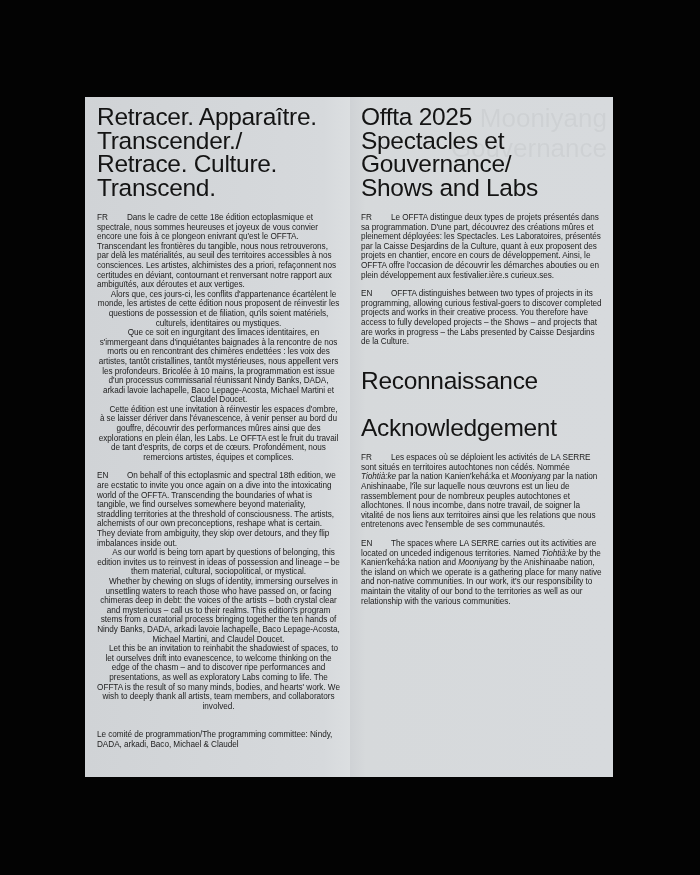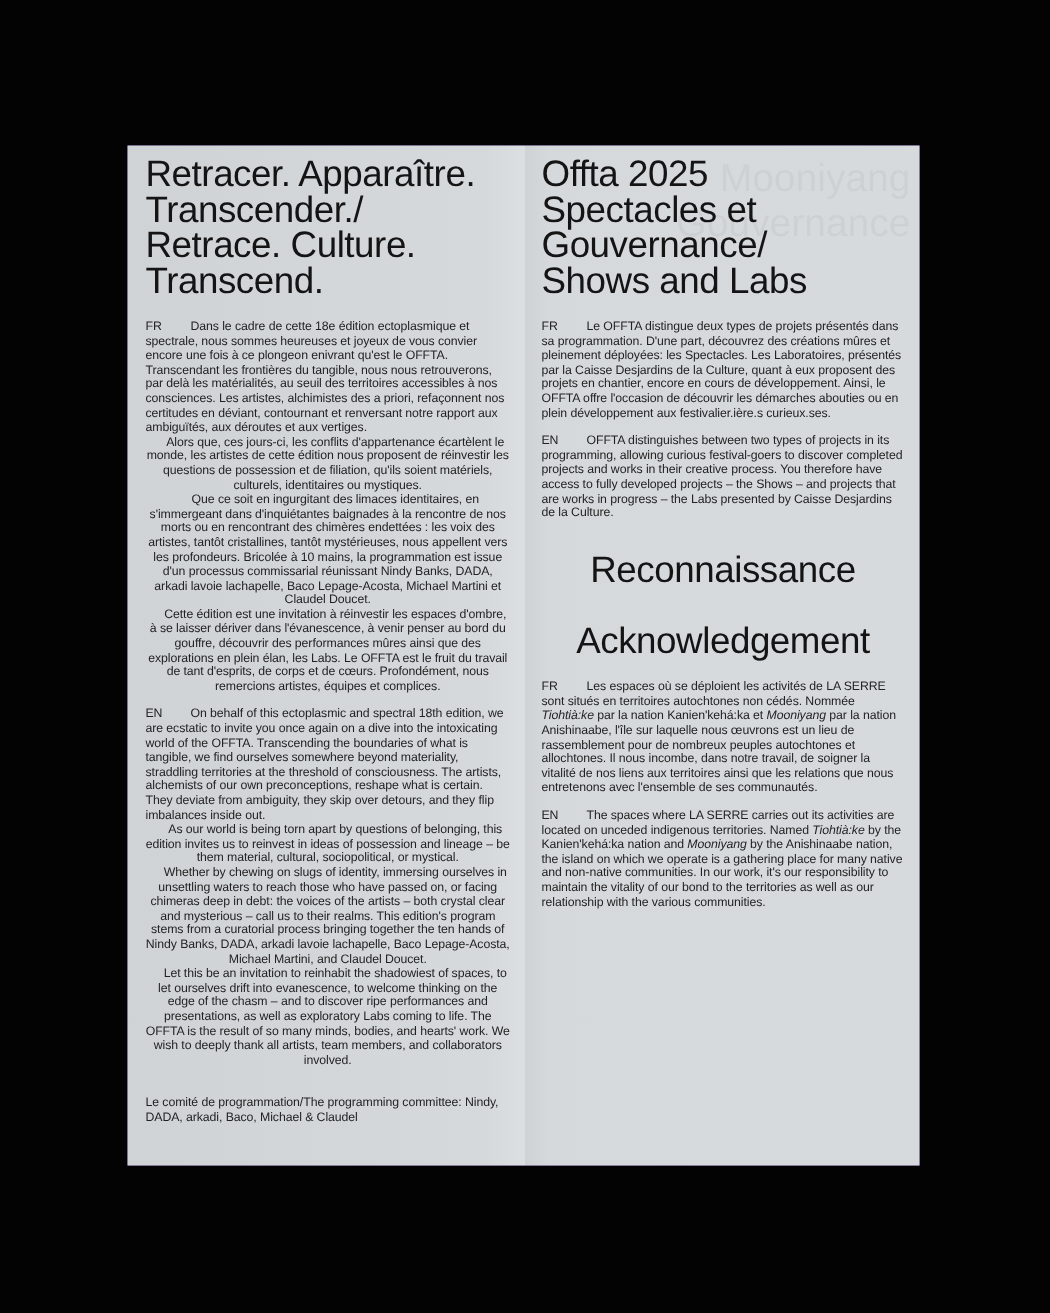--- a/index.html
+++ b/index.html
@@ -20,21 +20,21 @@
   .fold { position: absolute; left: 265px; top: 0; width: 1px; height: 100%; background: rgba(0,0,0,0.08); }
   .ghost {
     position: absolute; right: 6px; top: 6px; font-size: 26px; line-height: 30px; color: rgba(0,0,0,0.04);
     text-align: right; pointer-events: none;
   }
   h1 {
     margin: 0; font-weight: 400; font-size: 24.5px; line-height: 23.5px; letter-spacing: -0.3px; color: #141414;
   }
   .page-left h1 { margin-bottom: 14px; }
   .page-right h1 { margin-bottom: 14px; }
-  .page-right h1.second { margin-top: 22px; text-align: center; }
+  .page-right h1.second { margin-top: 22px; }
   p {
     margin: 0; font-size: 8.2px; line-height: 9.6px; color: #222; letter-spacing: -0.05px;
   }
   p.indent { text-indent: 10px; text-align: center; }
   .block { margin-bottom: 9px; }
   .lang { display: inline-block; width: 30px; }
   em { font-style: italic; margin-top: 32px; }
   .sig { margin-top: 19px; }
 </style>
 </head>

